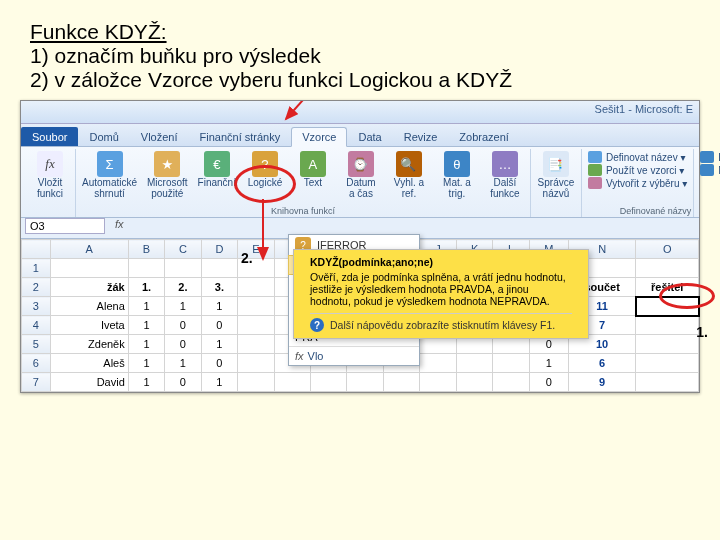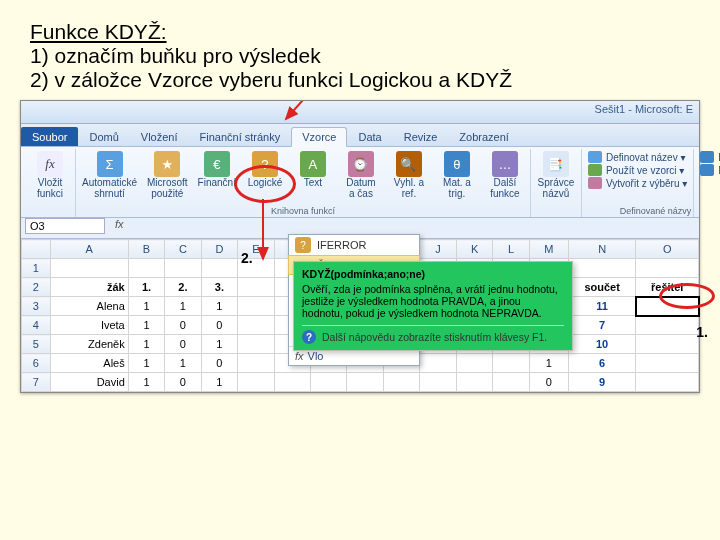--- a/index.html
+++ b/index.html
@@ -169,27 +169,27 @@
   }
   .dropdown .footer {
     border-top: 1px solid #ddd;
     padding: 3px 6px; display: flex; align-items: center; gap: 4px;
     color: #2a4d7a;
   }
 
   
   .tooltip {
     position: absolute;
-    left: 272px; top: 160px;
+    left: 272px; top: 148px;
     width: 262px;
-    background: #22c55e;
+    background: #fde047;
     border: 1px solid #bbb;
     box-shadow: 2px 2px 6px rgba(0,0,0,0.25);
     font-size: 10.5px;
-    padding: 6px 8px;
+    padding: 6px 16px;
     z-index: 10;
   }
   .tooltip .tt-title { font-weight: bold; margin-bottom: 3px; }
   .tooltip .tt-help {
     border-top: 1px solid #ccc;
     margin-top: 6px; padding-top: 4px;
     display: flex; align-items: center; gap: 6px; color: #333;
   }
   .qmark {
     width: 14px; height: 14px; border-radius: 50%;

